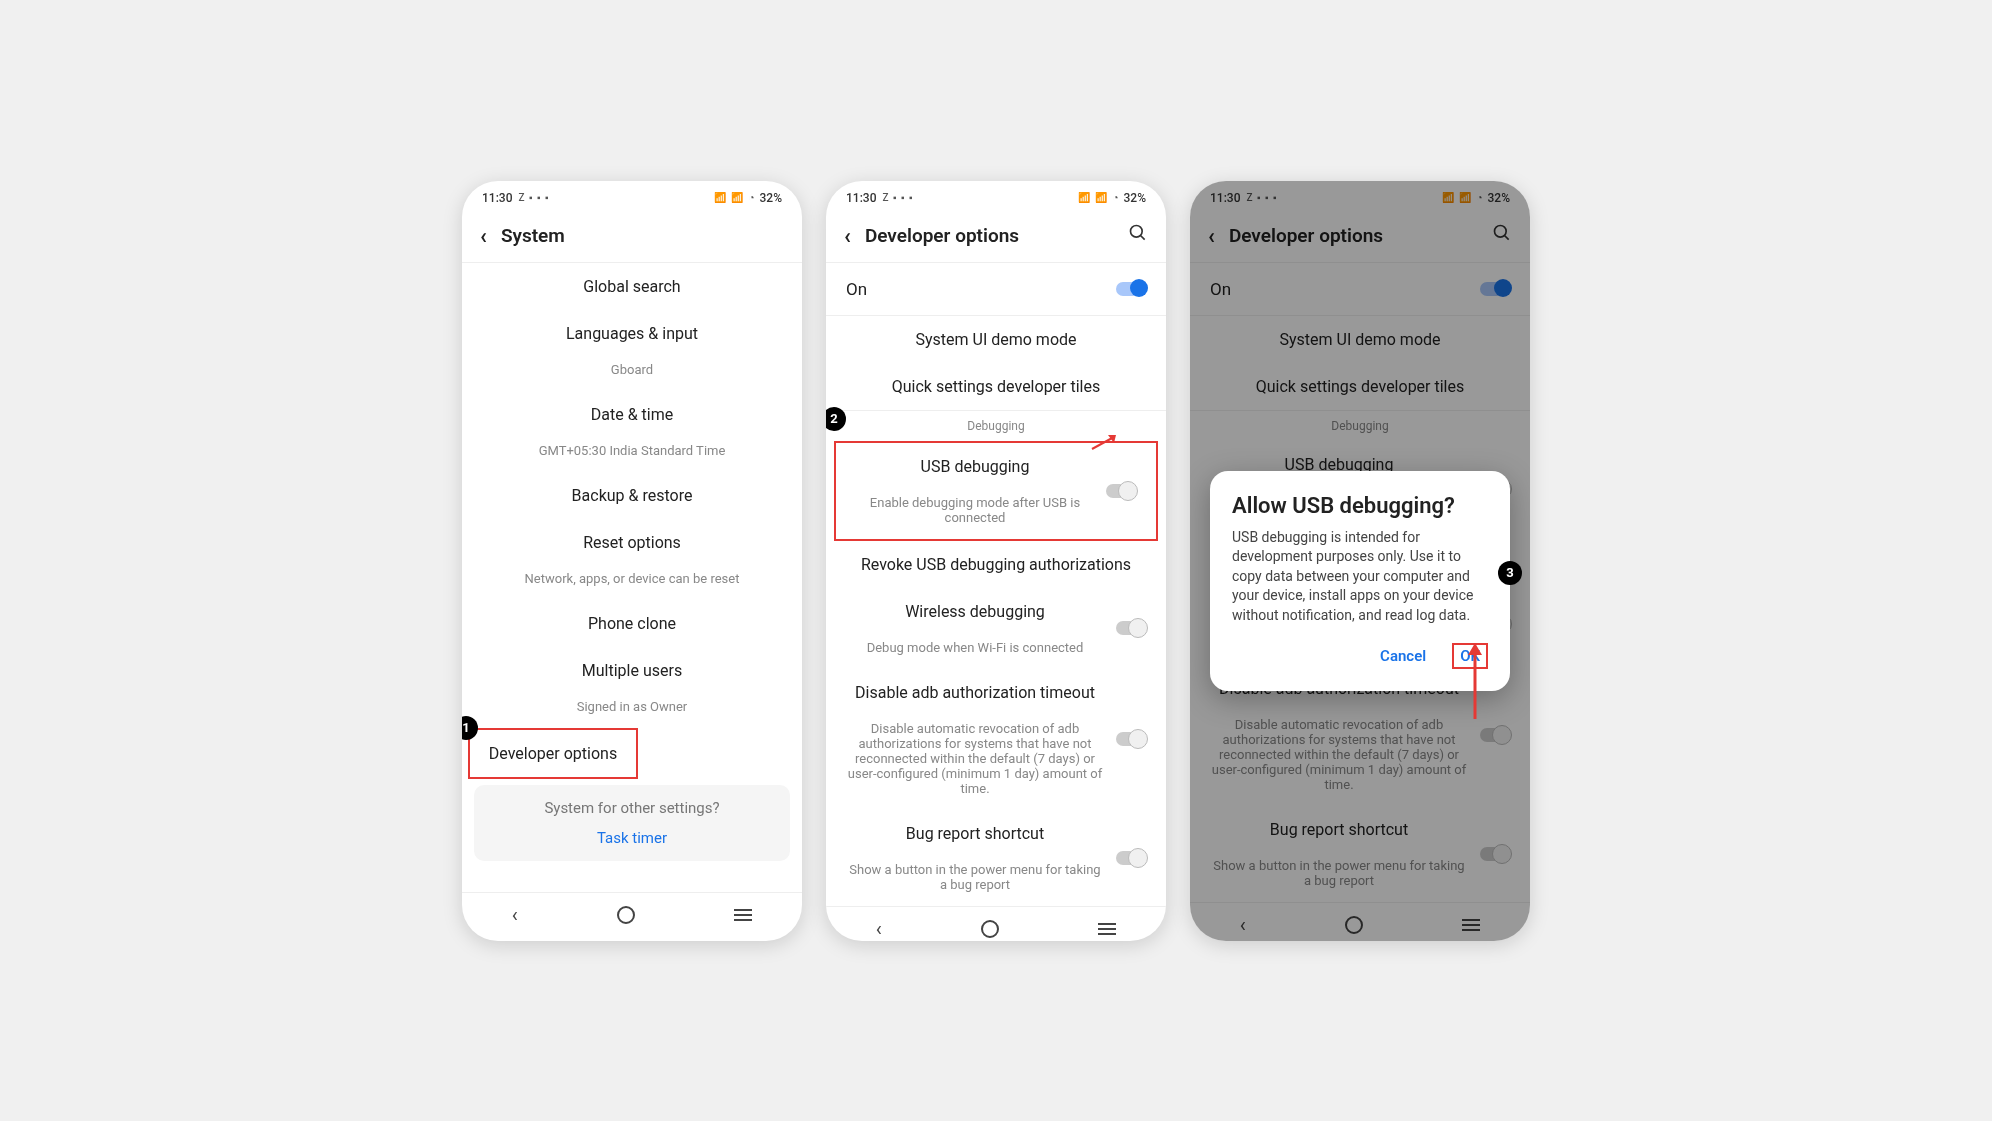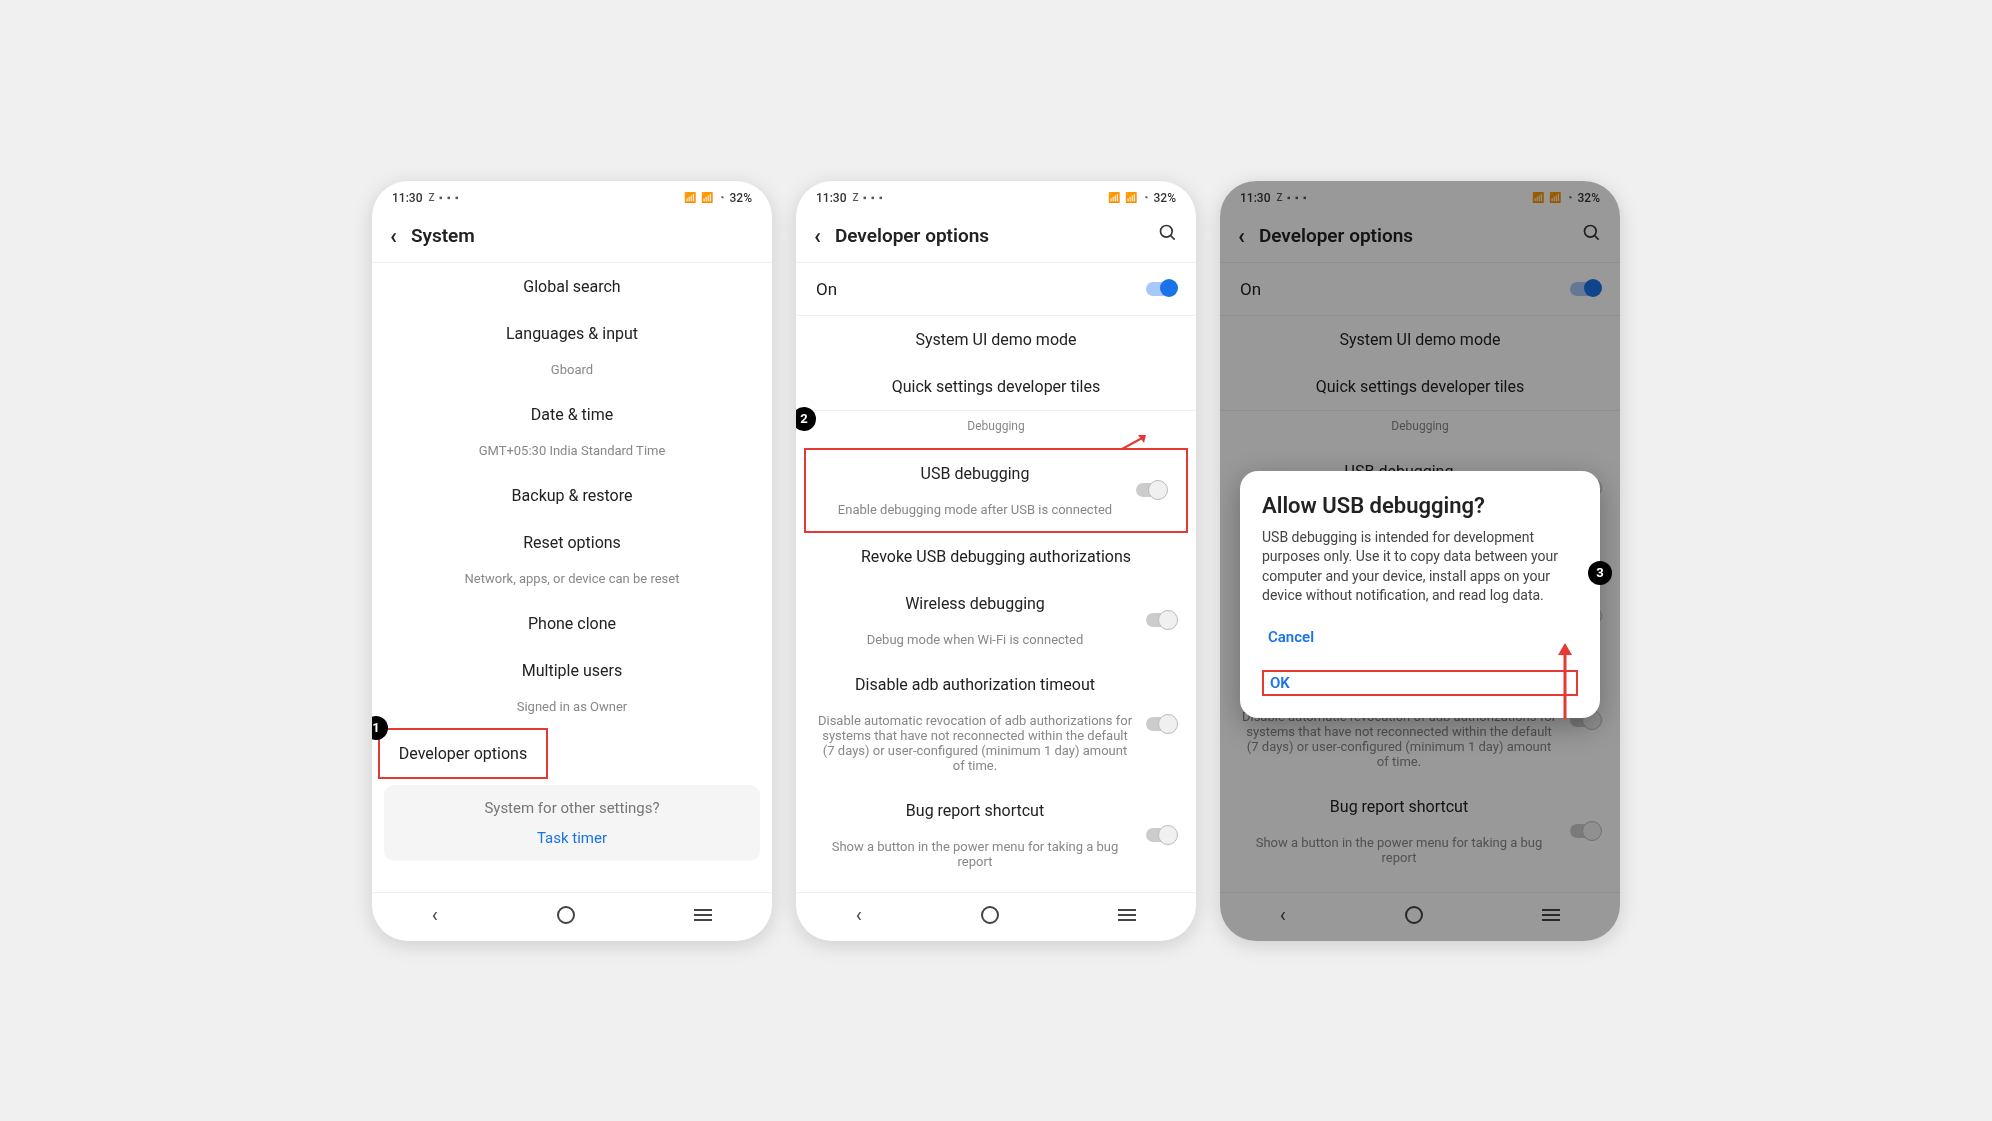--- a/index.html
+++ b/index.html
@@ -7,21 +7,21 @@
     background: #f0f0f0;
     font-family: -apple-system, BlinkMacSystemFont, "Segoe UI", Roboto, sans-serif;
     display: flex;
     justify-content: center;
     align-items: center;
     min-height: 100vh;
     padding: 30px;
     gap: 24px;
   }
   .phone {
-    width: 400px;
+    width: 340px;
     height: 760px;
     background: #fff;
     border-radius: 36px;
     box-shadow: 0 4px 20px rgba(0,0,0,0.15);
     overflow: hidden;
     position: relative;
     display: flex;
     flex-direction: column;
   }
   .phone.dimmed .phone-body { position: relative; }
@@ -92,21 +92,21 @@
   .item-row {
     display: flex;
     justify-content: space-between;
     align-items: center;
     padding: 14px 20px;
   }
   .item-text { flex: 1; padding-right: 12px; }
   .section-label {
     font-size: 12px;
     color: #888;
-    padding: 8px 20px 15px;
+    padding: 8px 20px 8px;
   }
   .highlight-box {
     border: 2px solid #e53935;
     margin: 0 8px;
   }
   .highlight-narrow {
     border: 2px solid #e53935;
     width: 170px;
     margin-left: 6px;
   }
@@ -145,21 +145,21 @@
     left: 20px; right: 20px;
     top: 290px;
     background: #fff;
     border-radius: 18px;
     padding: 22px;
     z-index: 10;
     box-shadow: 0 8px 30px rgba(0,0,0,0.3);
   }
   .dialog-title { font-size: 22px; font-weight: 600; color: #222; margin-bottom: 10px; }
   .dialog-body { font-size: 14px; color: #444; line-height: 1.4; }
-  .dialog-buttons { display: flex; justify-content: flex-end; gap: 20px; margin-top: 18px; flex-direction: column; }
+  .dialog-buttons { display: flex; justify-content: flex-end; gap: 20px; margin-top: 18px; }
   .dialog-btn { color: #1a73e8; font-weight: 600; font-size: 15px; cursor: pointer; padding: 4px 6px; }
   .ok-box { border: 2px solid #e53935; padding: 2px 6px; }
   .arrow-svg { position: absolute; z-index: 15; pointer-events: none; }
   .phone-body { flex: 1; display: flex; flex-direction: column; }
   .divider-thin { height: 1px; background: #eee; margin: 0; }
 </style>
 </head>
 <body>
 
 <div class="phone">

